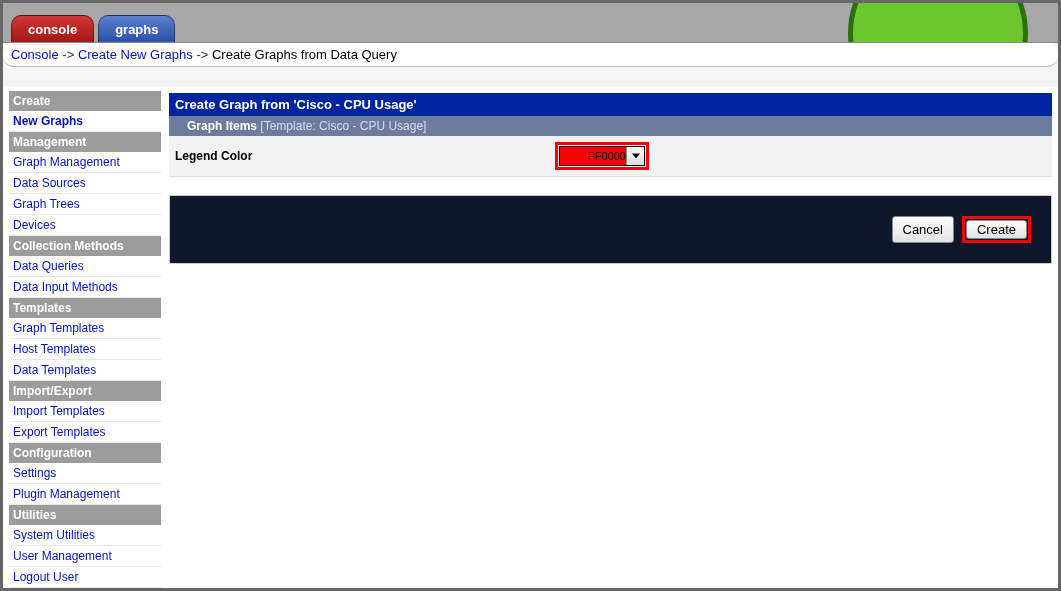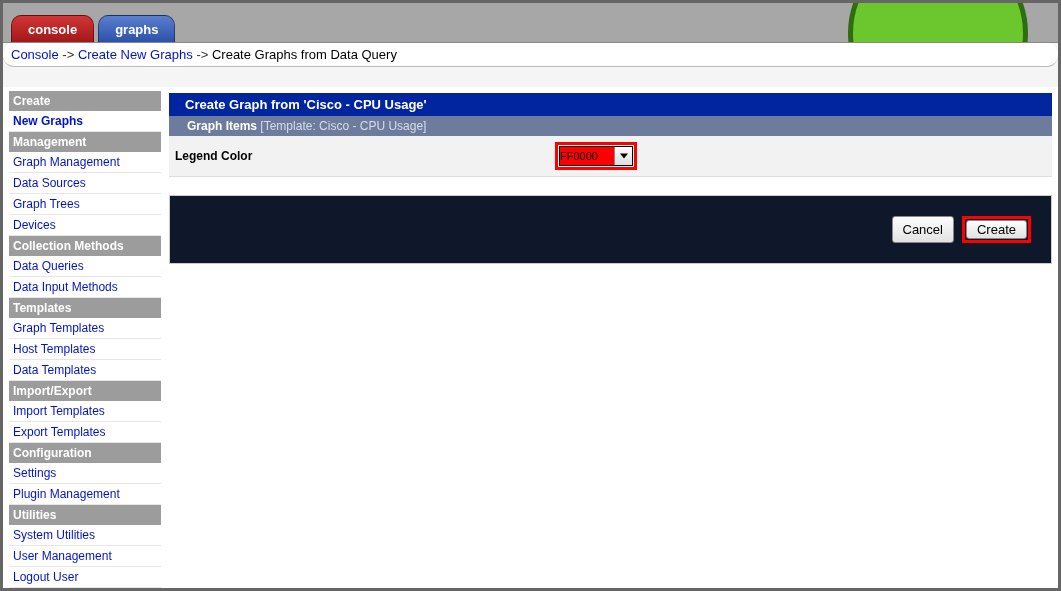--- a/index.html
+++ b/index.html
@@ -108,21 +108,21 @@
 
     .content {
       flex: 1;
       padding: 0 6px 0 2px;
       overflow: auto;
     }
     .bluebar {
       background: #00259e;
       color: #fff;
       font-weight: bold;
-      padding: 4px 16px;
+      padding: 4px 6px;
       font-size: 13px;
       margin-top: 6px;
     }
     .graybar {
       background: #6d7c9d;
       color: #fff;
       font-weight: bold;
       padding: 3px 18px;
       font-size: 12px;
     }
@@ -144,25 +144,25 @@
       padding: 1px;
     }
     .color-select {
       display: inline-flex;
       align-items: stretch;
       border: 1px solid #000;
       background: #fff;
       height: 20px;
     }
     .swatch {
-      width: 54px;
+      width: 66px;
       background: #ff0000;
       color: #000;
       font-size: 11px;
-      text-align: left;
+      text-align: right;
       line-height: 18px;
       font-family: Verdana, Arial, sans-serif;
     }
     .caret {
       width: 18px;
       border-left: 1px solid #888;
       background: linear-gradient(#fefefe,#ddd);
       display: flex;
       align-items: center;
       justify-content: center;

